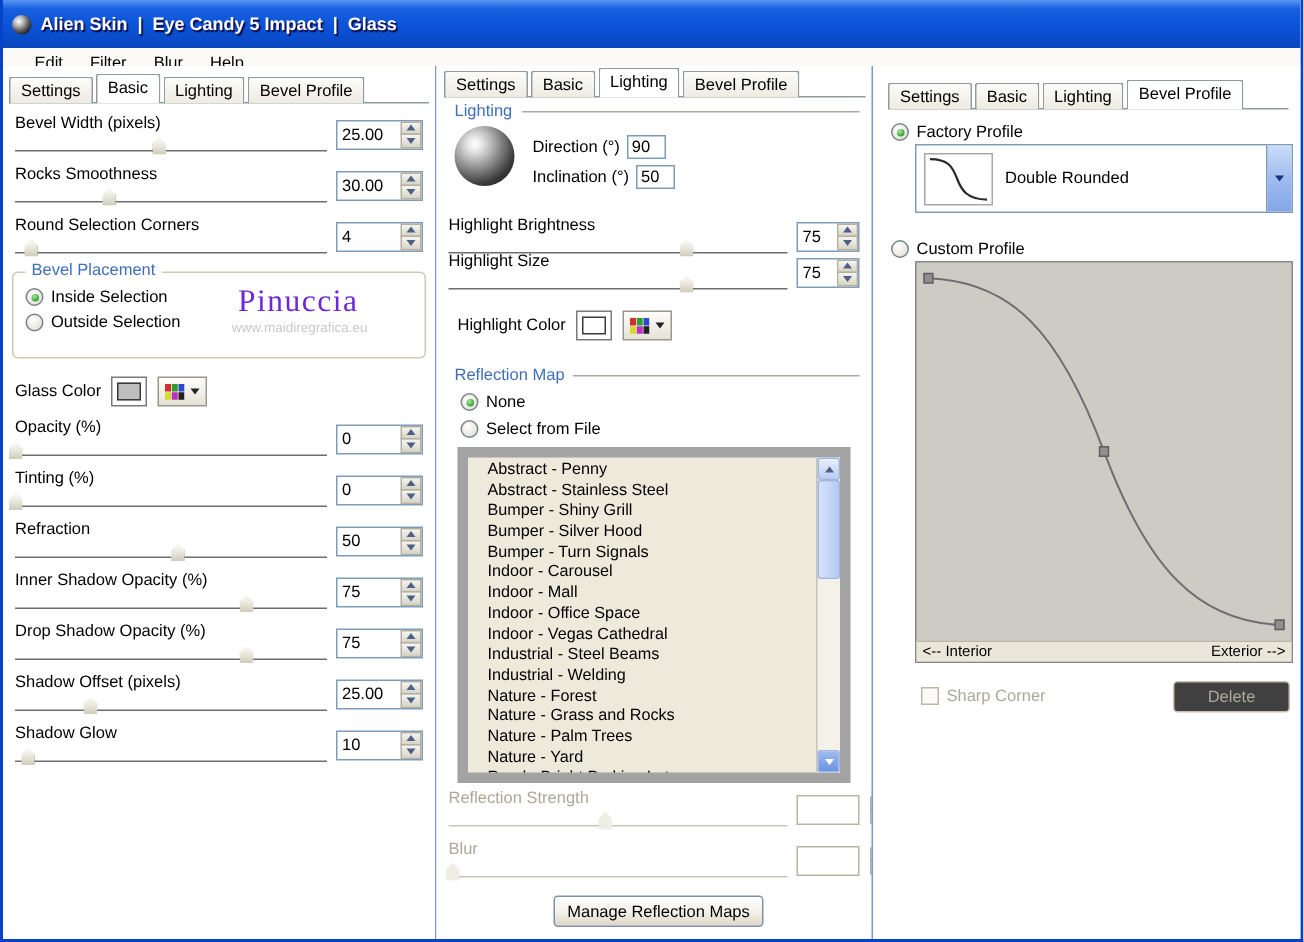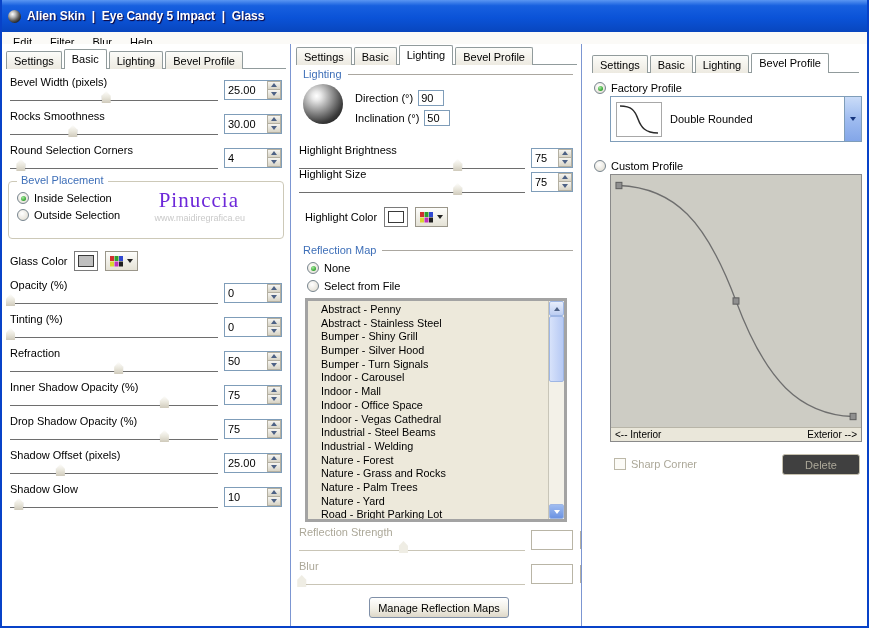--- a/index.html
+++ b/index.html
@@ -7,21 +7,21 @@
   body{font-family:"Liberation Sans",sans-serif;font-size:11px;color:#000;background:#fff;}
   .window{position:relative;width:869px;height:628px;background:#fff;overflow:hidden;
     border-left:2px solid #0842C8;border-right:2px solid #0842C8;border-bottom:2px solid #0842C8;}
   
   .titlebar{height:32px;display:flex;align-items:center;gap:6px;padding:0 6px;
     background:linear-gradient(180deg,#5A96F2 0%,#1760DF 18%,var(--titlebar,#0B53D8) 55%,#0846BE 100%);}
   .app-icon{width:13px;height:13px;border-radius:50%;flex:none;
     background:radial-gradient(circle at 35% 32%,#FFF 0%,#BBB 25%,#555 55%,#000 90%);}
   .title-text{color:#fff;font-weight:bold;font-size:12px;white-space:pre;text-shadow:1px 1px 1px #103;}
   
-  .menubar{height:20px;display:flex;align-items:center;padding-left:2px;background:#FBFAF7;}
+  .menubar{height:20px;display:flex;align-items:center;padding-left:12px;background:#FBFAF7;}
   .menuitems{display:flex;}
   .menuitem{padding:3px 9px;}
   
   .content{position:absolute;top:44px;left:0;right:0;bottom:0;}
   .vsep{position:absolute;top:0;bottom:0;width:1px;background:var(--separator,#7C96D2);}
   .vs1{left:288px;}.vs2{left:579px;}
   .panel{position:absolute;top:0;bottom:0;background:#fff;}
   .pleft{left:0;width:288px;}
   .pmid{left:289px;width:290px;}
   .pright{left:580px;width:285px;}
@@ -81,21 +81,21 @@
   .abs{position:absolute;}
   .sect{position:absolute;display:flex;align-items:center;gap:6px;}
   .sect-title{color:var(--header_blue,#3E6FB8);white-space:nowrap;}
   .sect-line{flex:1;height:1px;background:#ABA7A0;margin-top:1px;}
   .sphere{position:absolute;width:40px;height:40px;border-radius:50%;
     background:radial-gradient(circle at 34% 30%,#FFFFFF 0%,#E8E8E8 12%,#9A9A9A 38%,#3A3A3A 70%,#0A0A0A 100%);}
   .dirrow{position:absolute;display:flex;align-items:center;gap:5px;}
   .mini{width:26px;height:16px;border:1px solid var(--field_border,#7F9DB9);font-family:inherit;font-size:11px;padding:0 2px;outline:none;background:#fff;}
   .radio-line{position:absolute;display:flex;align-items:center;gap:5px;}
   
-  .listbox{position:absolute;border:3px solid #a3a3a3;background:var(--listbox_bg,#EDE9DB);display:flex;}
+  .listbox{position:absolute;border:7px solid #a3a3a3;background:var(--listbox_bg,#EDE9DB);display:flex;}
   .list-items{flex:1;overflow:hidden;padding-top:2px;}
   .list-item{font-size:10.8px;height:13.7px;line-height:13.5px;padding-left:13px;white-space:nowrap;}
   .scrollbar{width:16px;position:relative;background:#F3F1E8;border-left:1px solid #C8C5B8;flex:none;}
   .sb-btn{position:absolute;left:0;right:0;height:15px;display:flex;align-items:center;justify-content:center;
     background:linear-gradient(#E8EEFB,#BCCDF2);border:1px solid #9EB6E4;border-radius:2px;}
   .sb-btn.top{top:0;}.sb-btn.bottom{bottom:0;background:linear-gradient(#9FBCF0,#6C93E2);}
   .sb-btn.bottom .tri.down{border-top-color:#FFFFFF;}
   .sb-thumb{position:absolute;top:15px;left:0;right:0;height:66px;border:1px solid #9EB6E4;border-radius:2px;
     background:linear-gradient(90deg,#D7E2FA,#B6C9F4);}
   

